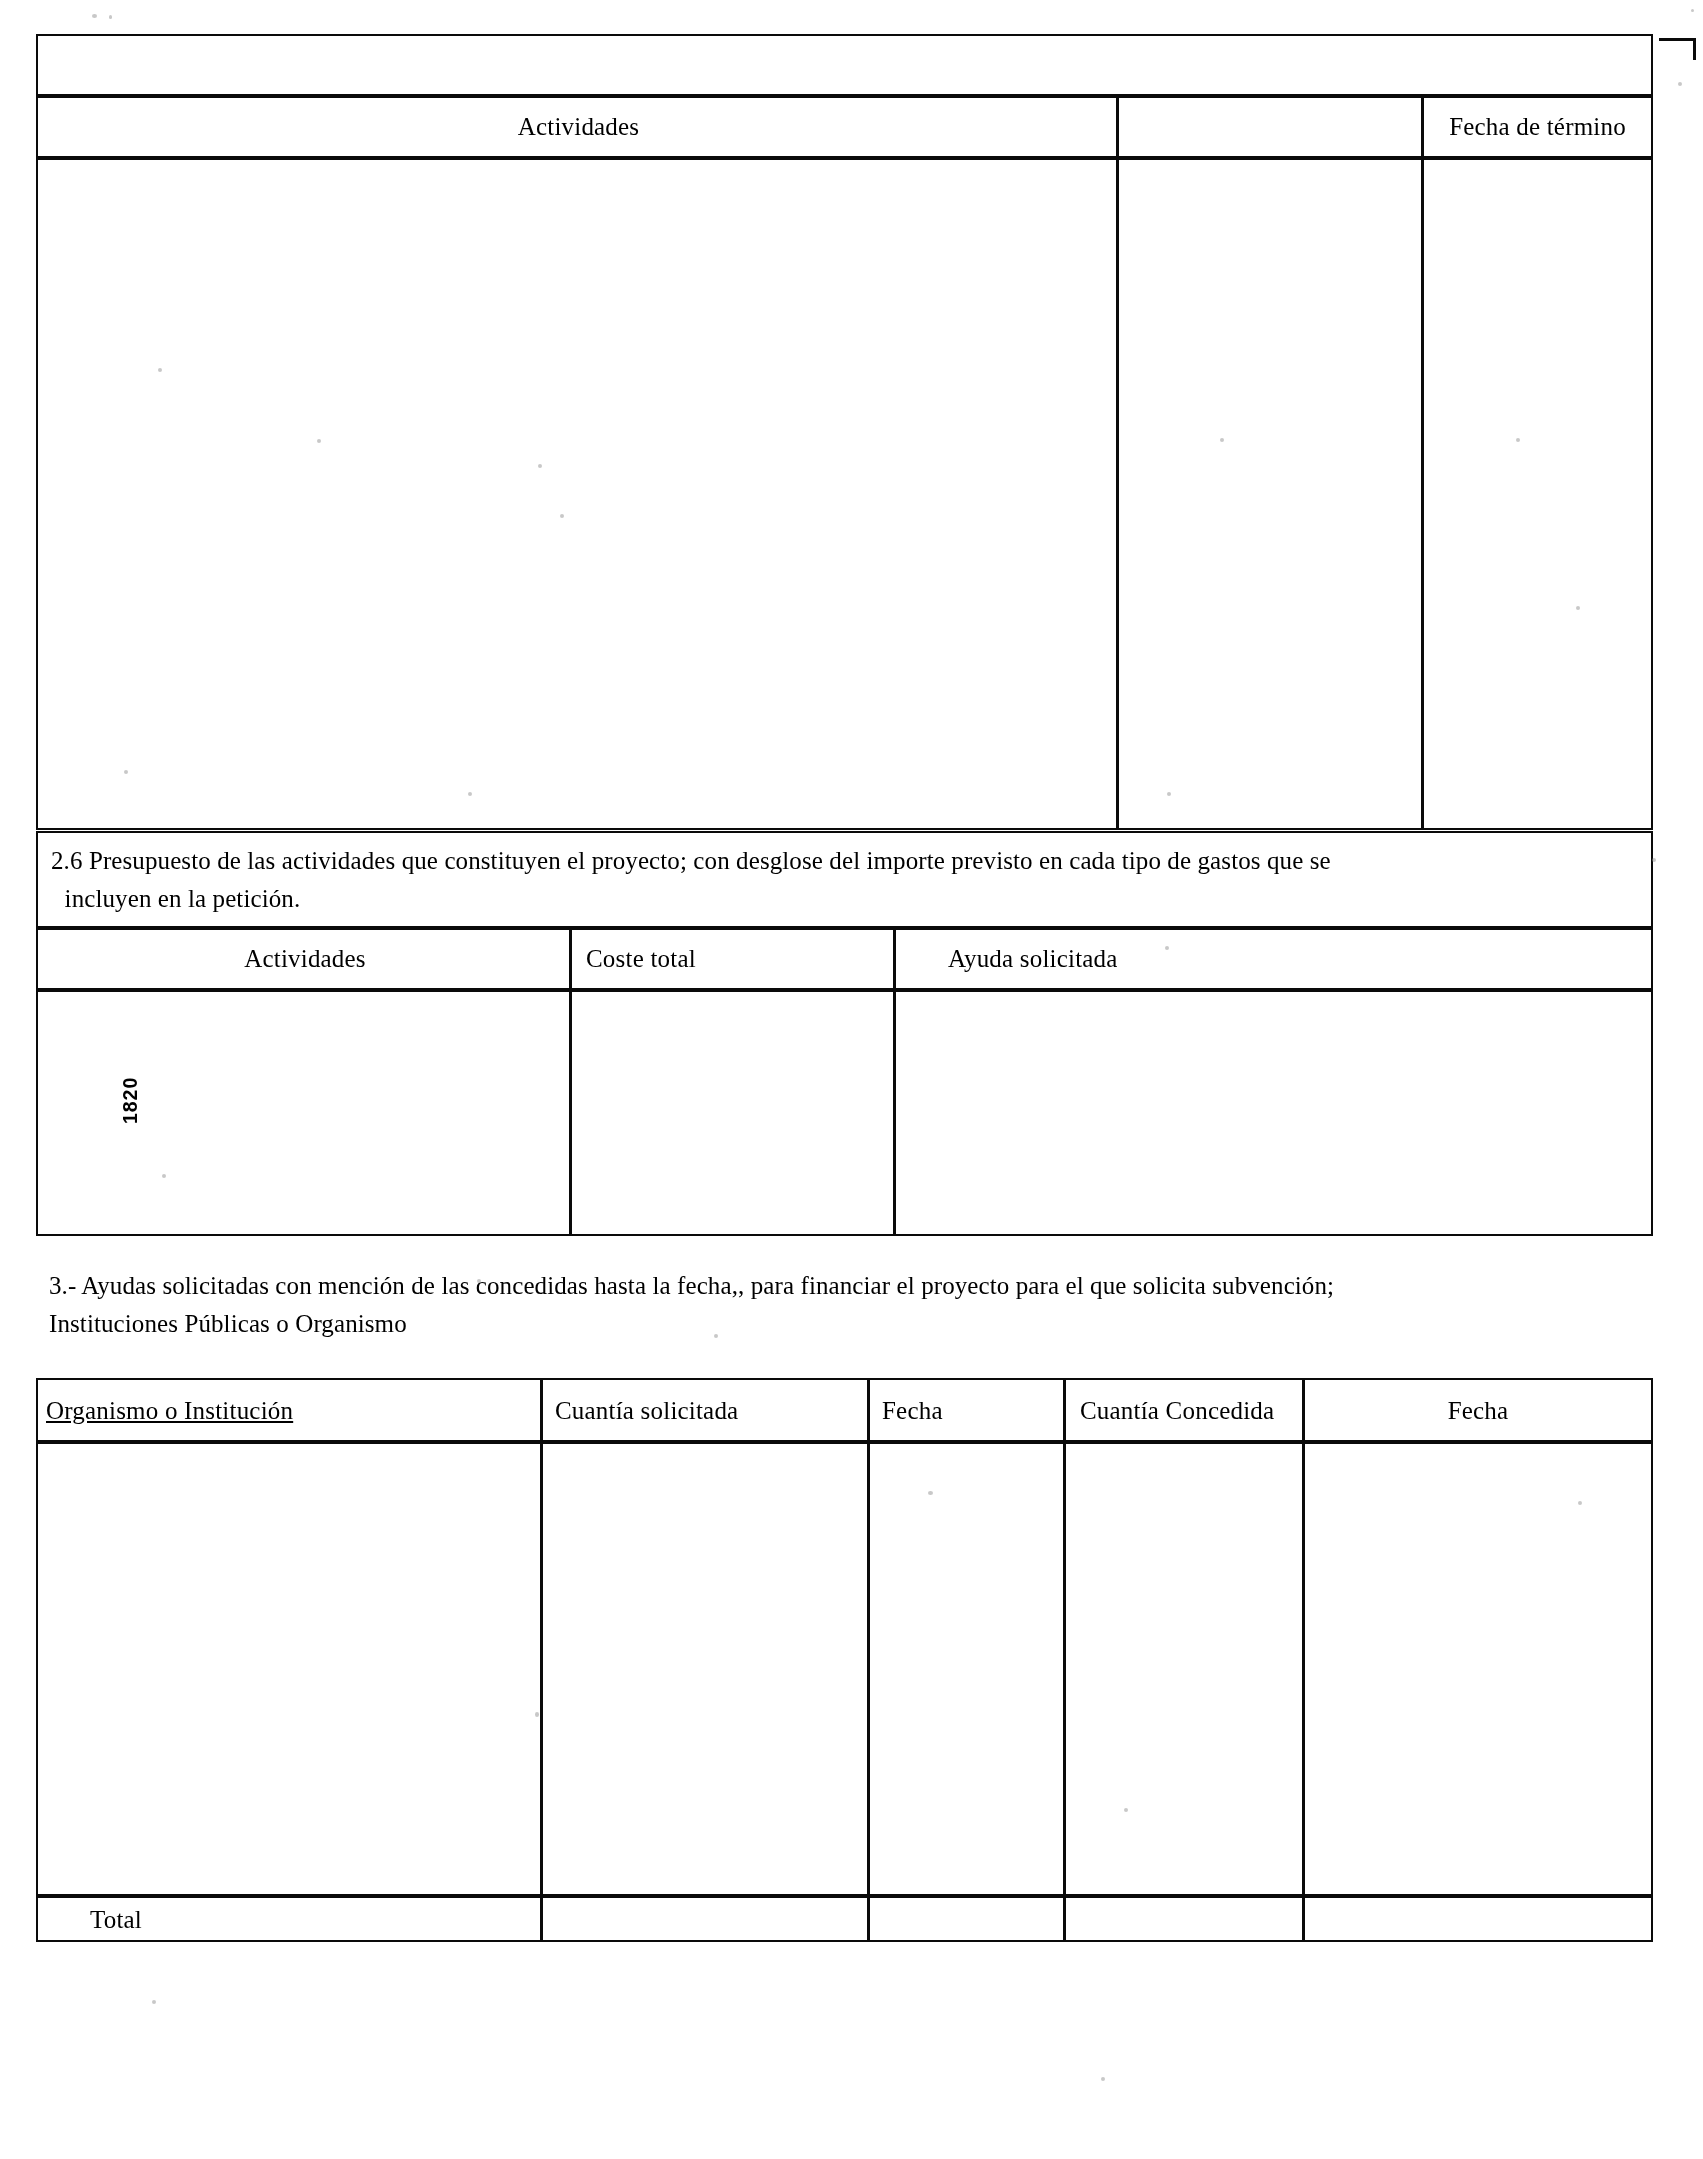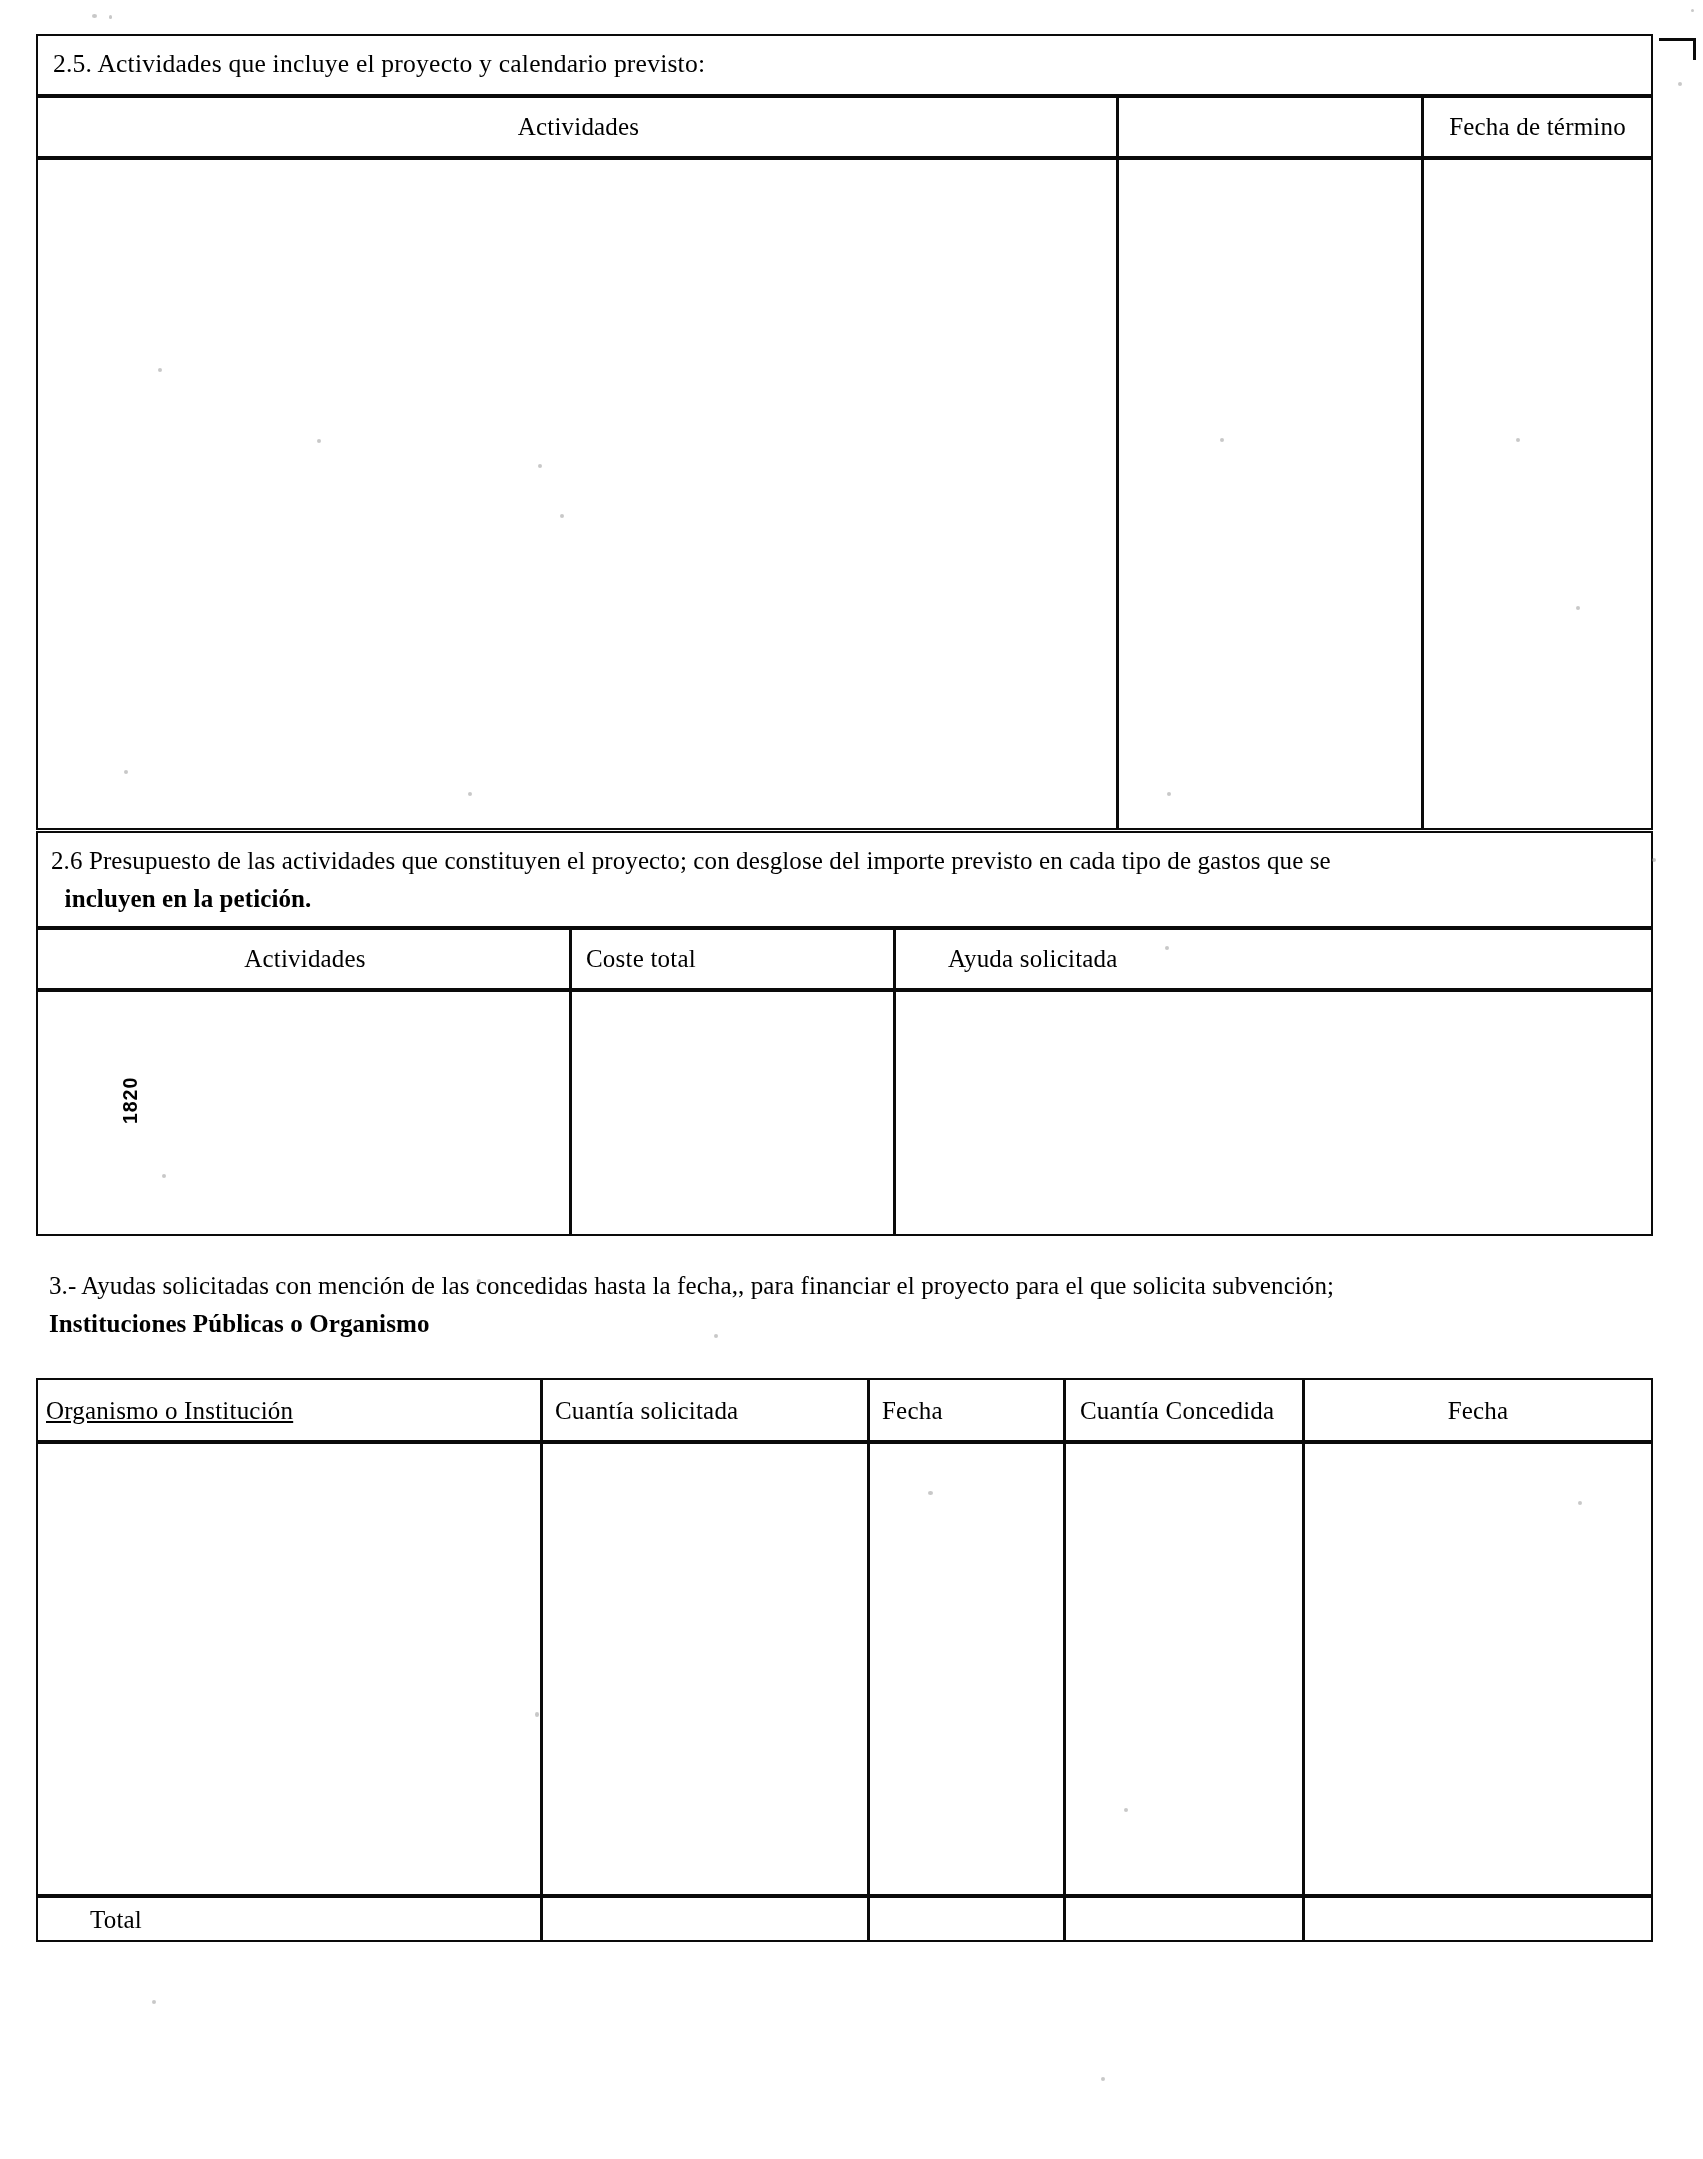--- a/index.html
+++ b/index.html
@@ -60,21 +60,20 @@
   .para {
     position: absolute;
     box-sizing: border-box;
     font-size: 25px;
     line-height: 1.52;
     letter-spacing: 0.1px;
   }
   .para .l2 {
     display: block;
     padding-left: 13.6px;
-    font-weight: bold;
   }
 
   
   .band-title {
     position: absolute;
     box-sizing: border-box;
     display: flex;
     align-items: center;
     font-size: 25.6px;
     letter-spacing: 0.2px;
@@ -125,21 +124,20 @@
 
   <div class="box" style="left:36px; top:34px; width:1617px; height:796px;"></div>
 
   <div class="hrule" style="left:36px; top:94px; width:1617px; height:4.3px;"></div>
 
   <div class="hrule" style="left:36px; top:156px; width:1617px; height:4.3px;"></div>
 
   <div class="vrule" style="left:1116px; top:96px; width:3.4px; height:734px;"></div>
   <div class="vrule" style="left:1421px; top:96px; width:3.4px; height:734px;"></div>
 
-  <div class="band-title" style="left:53px; top:34px; width:1448px; height:60px;">2.5. Actividades que incluye el proyecto y calendario previsto:</div>
 
   <div class="cell-text center" style="left:41px; top:98px; width:1075px; height:58px;">Actividades</div>
   <div class="cell-text center" style="left:1424px; top:98px; width:227px; height:58px;">Fecha de término</div>
 
   <div style="position:absolute; left:41px; top:160px; width:1073px; height:669px;"></div>
   <div style="position:absolute; left:1121px; top:160px; width:298px; height:669px;"></div>
   <div style="position:absolute; left:1426px; top:160px; width:223px; height:669px;"></div>
 
   <div class="box" style="left:36px; top:831px; width:1617px; height:405px;"></div>
 

